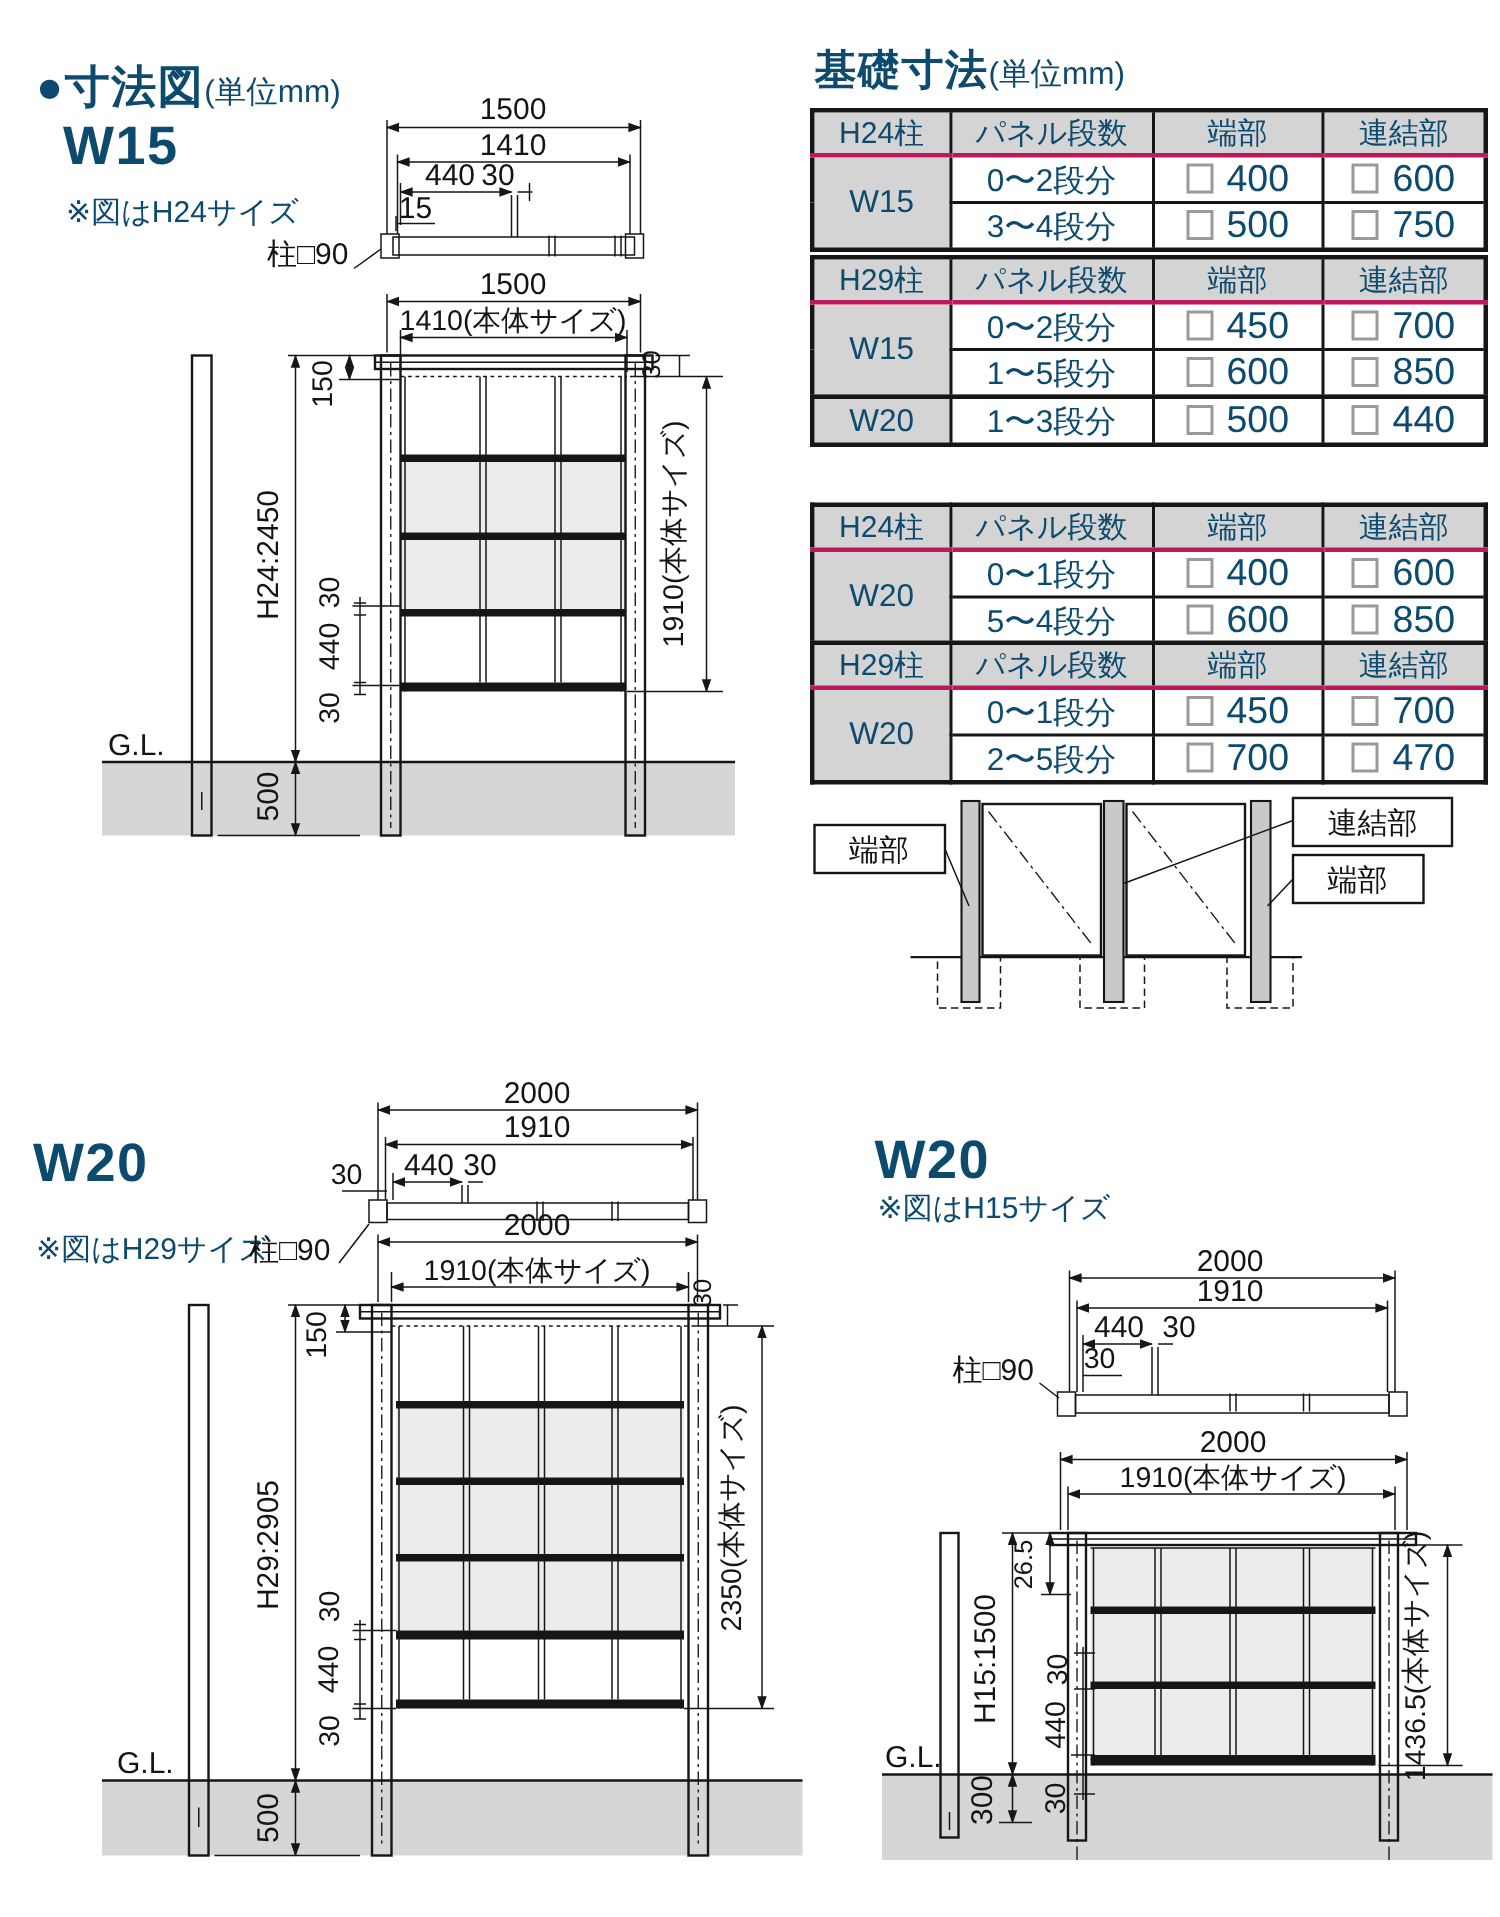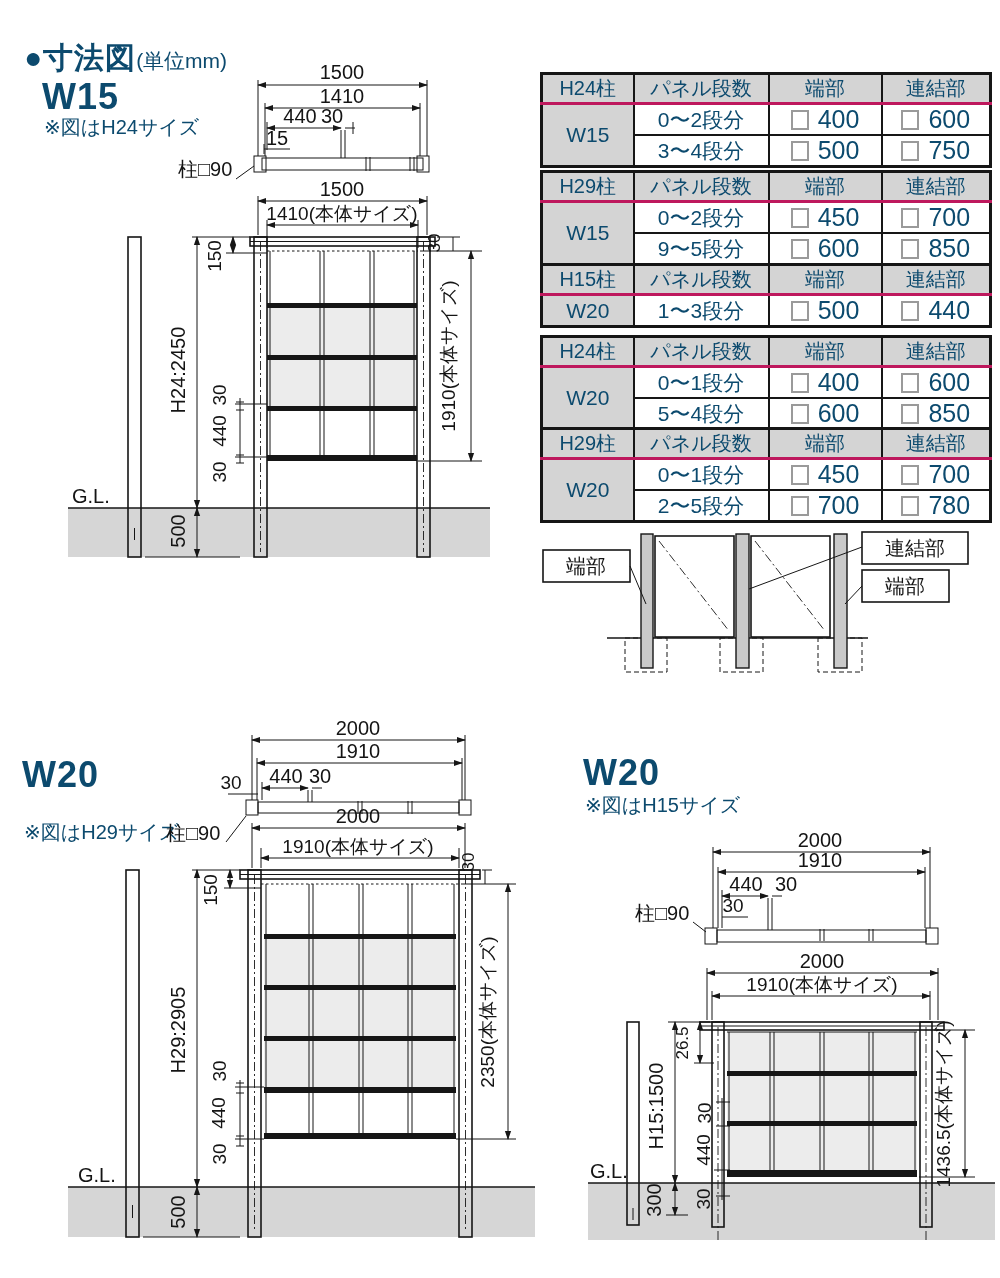--- a/index.html
+++ b/index.html
@@ -31,22 +31,25 @@
 </style>
 </head>
 <body>
 
 <div class="page">
 
   <div class="abs" style="left:24px;top:38px;">
     <span class="title-main">●寸法図</span><span class="title-unit">(単位mm)</span>
   </div>
   <div class="abs size-label" style="left:42px;top:76px;">W15</div>
-  <div class="abs note-label" style="left:44px;top:114px;">※図はH24サイズ</div>
-
+  <div class="abs note-label" style="left:44px;top:128px;">※図はH24サイズ</div>
+
+  <div class="abs" style="left:543px;top:28px;">
+    <span class="title-main" style="font-size:28px;">基礎寸法</span><span class="title-unit">(単位mm)</span>
+  </div>
 
   <div class="abs size-label" style="left:22px;top:754px;">W20</div>
   <div class="abs note-label" style="left:24px;top:819px;">※図はH29サイズ</div>
   <div class="abs size-label" style="left:583px;top:752px;">W20</div>
   <div class="abs note-label" style="left:585px;top:792px;">※図はH15サイズ</div>
 
   <table class="spec" style="top:72px;">
     <colgroup>
         <col style="width:92px">
         <col style="width:135px">
@@ -88,41 +91,35 @@
       <th>端部</th>
       <th>連結部</th>
     </tr>
     <tr>
       <td class="sz" rowspan="2">W15</td>
       <td>0〜2段分</td>
       <td class="val"><span class="cb"></span><span>450</span></td>
       <td class="val"><span class="cb"></span><span>700</span></td>
     </tr>
     <tr>
-      <td>9〜5段分</td>
+      <td>1〜5段分</td>
       <td class="val"><span class="cb"></span><span>600</span></td>
       <td class="val"><span class="cb"></span><span>850</span></td>
     </tr>
   </tbody>
     </table>
 
   <table class="spec" style="top:263px;">
     <colgroup>
         <col style="width:92px">
         <col style="width:135px">
         <col style="width:113px">
         <col style="width:109px">
       </colgroup>
     <tbody>
-        <tr>
-      <th>H15柱</th>
-      <th>パネル段数</th>
-      <th>端部</th>
-      <th>連結部</th>
-    </tr>
     <tr>
       <td class="sz">W20</td>
       <td>1〜3段分</td>
       <td class="val"><span class="cb"></span><span>500</span></td>
       <td class="val"><span class="cb"></span><span>440</span></td>
     </tr>
   </tbody>
     </table>
 
   <table class="spec" style="top:335px;">
@@ -169,21 +166,21 @@
     </tr>
     <tr>
       <td class="sz" rowspan="2">W20</td>
       <td>0〜1段分</td>
       <td class="val"><span class="cb"></span><span>450</span></td>
       <td class="val"><span class="cb"></span><span>700</span></td>
     </tr>
     <tr>
       <td>2〜5段分</td>
       <td class="val"><span class="cb"></span><span>700</span></td>
-      <td class="val"><span class="cb"></span><span>780</span></td>
+      <td class="val"><span class="cb"></span><span>470</span></td>
     </tr>
   </tbody>
     </table>
 
   <svg style="left:520px;top:515px;" width="480" height="185" viewBox="520 515 480 185">
     <g class="ln">
       <line x1="607" y1="638" x2="868" y2="638" stroke-width="1.5"></line>
       <rect x="625" y="638" width="42" height="34" stroke-dasharray="5 3"></rect>
       <rect x="720" y="638" width="43" height="34" stroke-dasharray="5 3"></rect>
       <rect x="818" y="638" width="44" height="34" stroke-dasharray="5 3"></rect>

